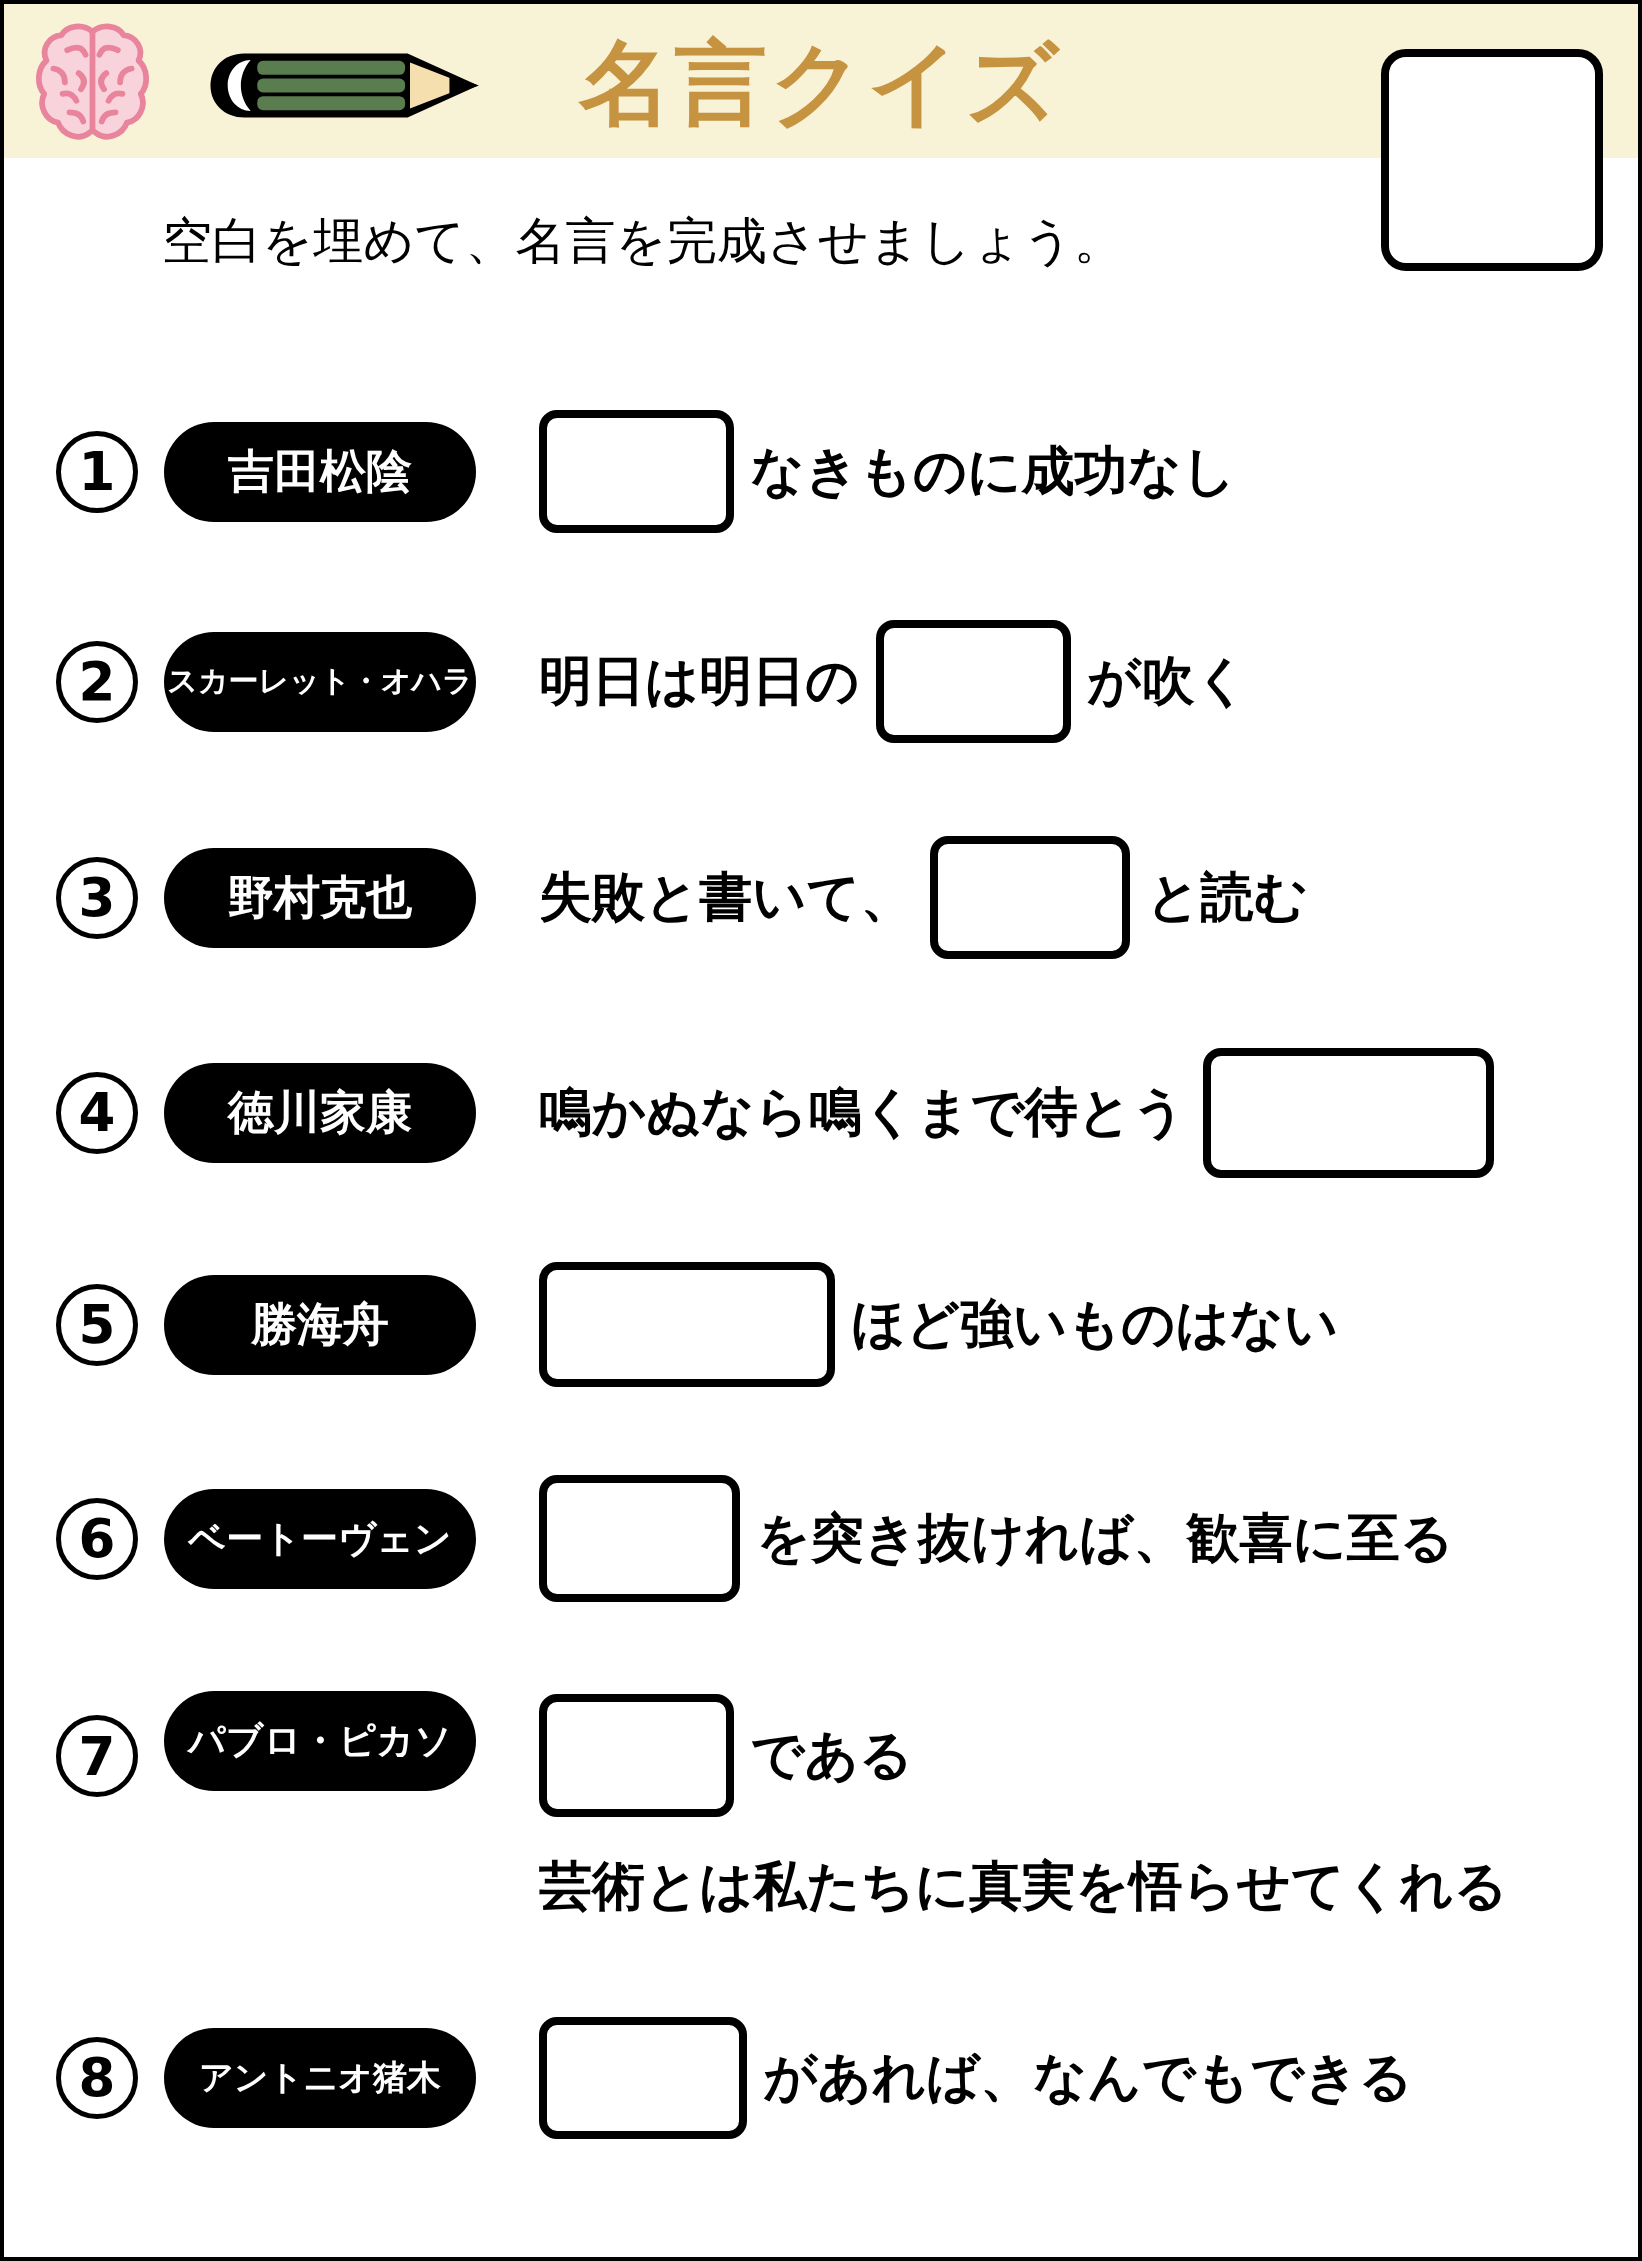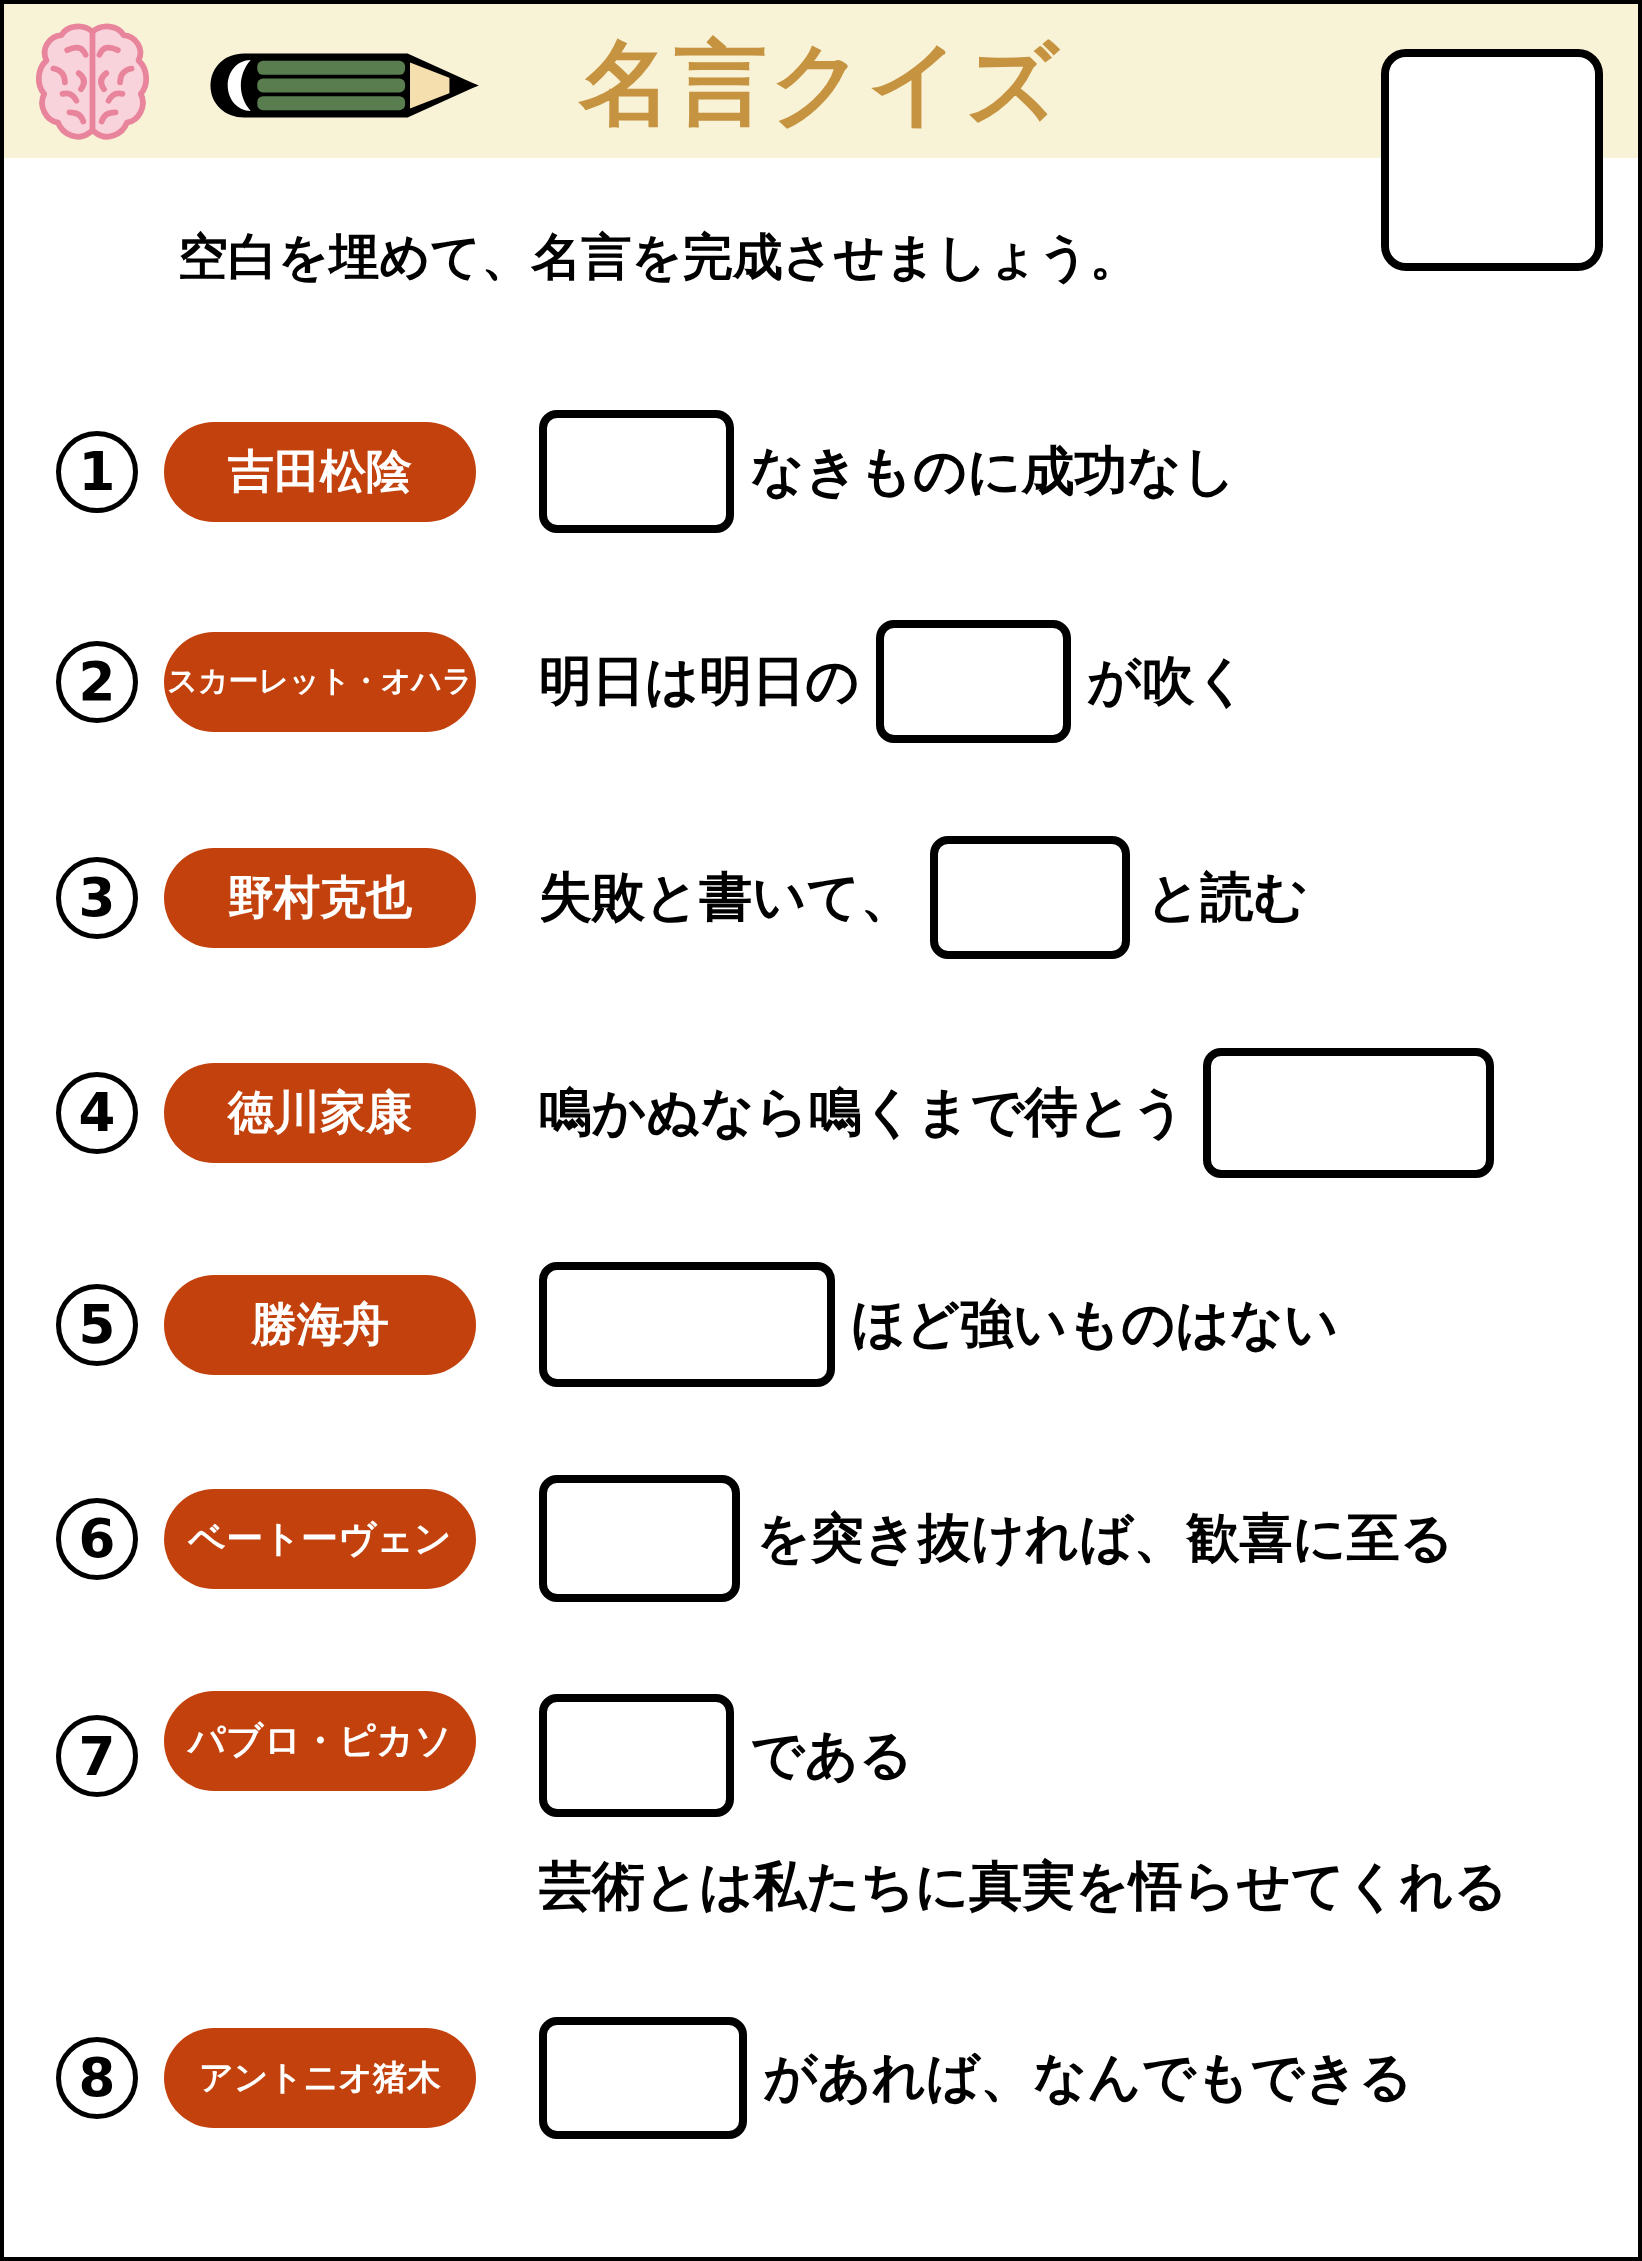--- a/index.html
+++ b/index.html
@@ -15,34 +15,34 @@
   .title{
     position:absolute;top:18px;left:0;width:1634px;text-align:center;
     font-size:92px;font-weight:bold;color:#C69440;letter-spacing:3.3px;margin:0;
   }
   .score-box{
     position:absolute;left:1377px;top:45px;width:222px;height:222px;
     background:#fff;border:8.2px solid #000;border-radius:25px;box-sizing:border-box;z-index:3;
   }
   
   .instruction{
-    position:absolute;left:158px;top:204px;margin:16px;
-    font-size:50px;font-weight:bold;color:#000;white-space:nowrap;
+    position:absolute;left:158px;top:204px;margin:0;
+    font-size:50px;font-weight:normal;color:#000;white-space:nowrap;
   }
   
   .row{position:absolute;left:52px;display:flex;align-items:center;height:131px;}
   .row-1{top:402px}.row-2{top:612px}.row-3{top:828px}.row-4{top:1043px}
   .row-5{top:1255px}.row-6{top:1469px}.row-7{top:1686px}.row-8{top:2008px}
   .num{
     width:82px;height:82px;border:5px solid #000;border-radius:50%;background:#fff;
     display:flex;align-items:center;justify-content:center;
     font-size:53px;font-weight:bold;flex-shrink:0;margin-right:26px;box-sizing:border-box;
   }
   .author{
-    width:312px;height:100px;background:#c2410c;color:#fff;border-radius:50px;
+    width:312px;height:100px;background:#000000;color:#fff;border-radius:50px;
     display:flex;align-items:center;justify-content:center;
     font-size:46px;font-weight:bold;flex-shrink:0;margin-right:35px;white-space:nowrap;
   }
   .row-2 .author{font-size:30px}
   .row-6 .author{font-size:37px}
   .row-7 .author{font-size:37px}
   .row-8 .author{font-size:34px}
   .content{display:flex;flex-direction:column;padding-left:28px;}
   .line{display:flex;align-items:center;height:131px;gap:16.4px;}
   .qtext{font-size:53px;font-weight:bold;color:#000;white-space:nowrap;}

